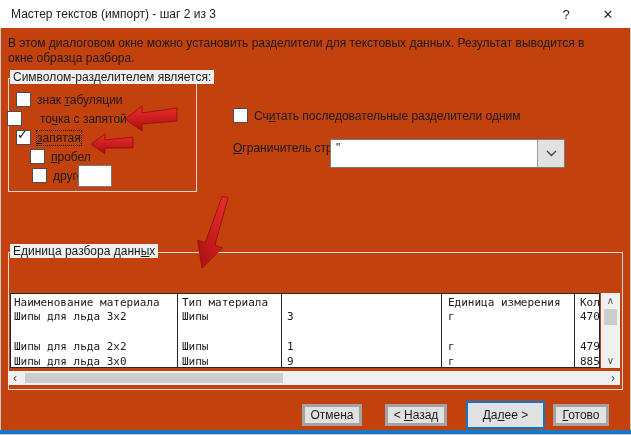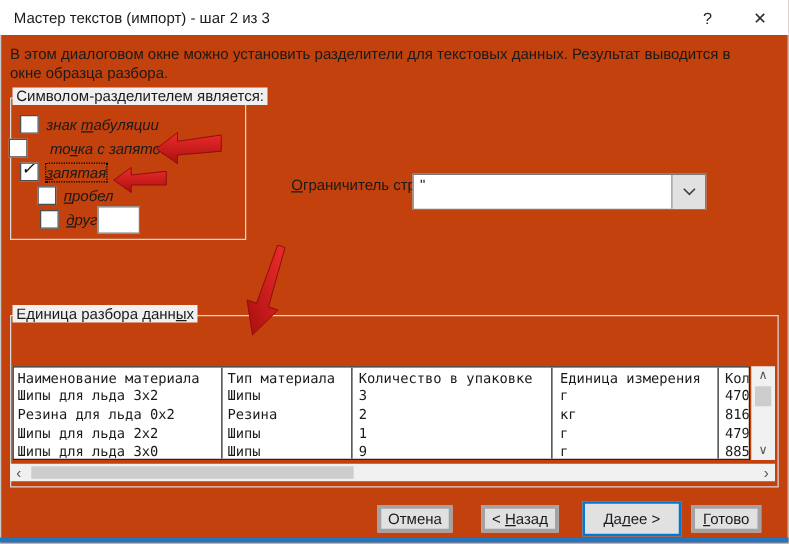--- a/index.html
+++ b/index.html
@@ -9,21 +9,21 @@
     outline:1px solid #c9c9c9; outline-offset:-1px;
   }
   .abs { position:absolute; }
   .titlebar { left:0; top:0; width:631px; height:28px; background:#ffffff; }
   .title-text { left:11px; top:7px; font-size:12px; white-space:nowrap; }
   .cap-btn { top:4px; width:20px; height:20px; display:flex; align-items:center; justify-content:center;
              font-size:13px; color:#2b2b2b; }
   .desc { left:8px; top:36px; width:588px; font-size:12px; line-height:15px; }
   .groupbox { border:1px solid #d8d8d8; box-sizing:border-box; }
   .gb-label { font-size:12px; background:#f0f0f0; padding:0 3px; white-space:nowrap; }
-  .cbrow { display:flex; align-items:center; font-size:12px; white-space:nowrap;font-style:italic; }
+  .cbrow { display:flex; align-items:center; font-size:12px; white-space:nowrap; }
   .cb { width:13px; height:13px; background:#fff; border:1px solid #4d4d4d; position:relative; flex:none; margin-right:6px; }
   .cb .mark { position:absolute; top:-3px; left:0px; font-size:13px; color:#111; line-height:13px; }
   .focus-dotted { outline:1px dotted #000; }
   .input { background:#fff; border:1px solid #7a7a7a; box-sizing:border-box; }
   .combo { background:#fff; border:1px solid #7a7a7a; box-sizing:border-box; }
   .combo-value { position:absolute; left:5px; top:1px; font-size:12px; }
   .combo-btn { position:absolute; right:0; top:0; bottom:0; width:26px; background:#e1e1e1;
                border-left:1px solid #9a9a9a; display:flex; align-items:center; justify-content:center; }
   .ptable { background:#fff; border:1px solid #262626; box-sizing:border-box;
             font-family:"DejaVu Sans Mono", monospace; font-size:11px; overflow:hidden; }
@@ -73,20 +73,24 @@
   <div class="abs cbrow" style="left:16px; top:149px;margin-left:14px;">
     <span class="cb"></span>
     <span><span></span><u>п</u><span>робел</span></span>
   </div>
   <div class="abs cbrow" style="left:32px; top:168px;justify-content:flex-end;">
     <span class="cb"></span>
     <span><span></span><u>д</u><span>ругой:</span></span>
   </div>
   <div class="abs input" style="left:78px; top:165px; width:34px; height:22px;"></div>
 
+  <div class="abs cbrow" style="left:233px; top:108px;">
+    <span class="cb"></span>
+    <span><span>Сч</span><u>и</u><span>тать последовательные разделители одним</span></span>
+  </div>
   <div class="abs" style="left:233px; top:141px; font-size:12px;"><span></span><u>О</u><span>граничитель строк:</span></div>
   <div class="abs combo" style="left:330px; top:139px; width:235px; height:29px;">
     <span class="combo-value">"</span>
     <span class="combo-btn">
       <svg width="11" height="7" viewBox="0 0 11 7">
           <polyline points="1,1 5.5,5.5 10,1" fill="none" stroke="#444" stroke-width="1.4"></polyline>
         </svg>
     </span>
   </div>
 
@@ -95,37 +99,29 @@
 
   <div class="abs ptable" style="left:10px; top:293px; width:590px; height:75px;">
     <div class="vline" style="left:166px;"></div>
     <div class="vline" style="left:270px;"></div>
     <div class="vline" style="left:430px;"></div>
     <div class="vline" style="left:563px;"></div>
 
     <div class="trow" style="top:2px;">
       <span class="tcell" style="left:3px;">Наименование материала</span>
       <span class="tcell" style="left:171px;">Тип материала</span>
-      <span class="tcell" style="left:276px;">Количество в упаковке</span>
       <span class="tcell" style="left:437px;">Единица измерения</span>
       <span class="tcell" style="left:569px;">Кол</span>
     </div>
     <div class="trow" style="top:16px;">
       <span class="tcell" style="left:3px;">Шипы для льда 3х2</span>
       <span class="tcell" style="left:171px;">Шипы</span>
       <span class="tcell" style="left:276px;">3</span>
       <span class="tcell" style="left:437px;">г</span>
       <span class="tcell" style="left:569px;text-align:right;">470</span>
-    </div>
-    <div class="trow" style="top:31px;">
-      <span class="tcell" style="left:3px;">Резина для льда 0х2</span>
-      <span class="tcell" style="left:171px;">Резина</span>
-      <span class="tcell" style="left:276px;">2</span>
-      <span class="tcell" style="left:437px;">кг</span>
-      <span class="tcell" style="left:569px;">816</span>
     </div>
     <div class="trow" style="top:46px;">
       <span class="tcell" style="left:3px;">Шипы для льда 2х2</span>
       <span class="tcell" style="left:171px;">Шипы</span>
       <span class="tcell" style="left:276px;">1</span>
       <span class="tcell" style="left:437px;">г</span>
       <span class="tcell" style="left:569px;">479</span>
     </div>
     <div class="trow" style="top:61px;">
       <span class="tcell" style="left:3px;">Шипы для льда 3х0</span>

